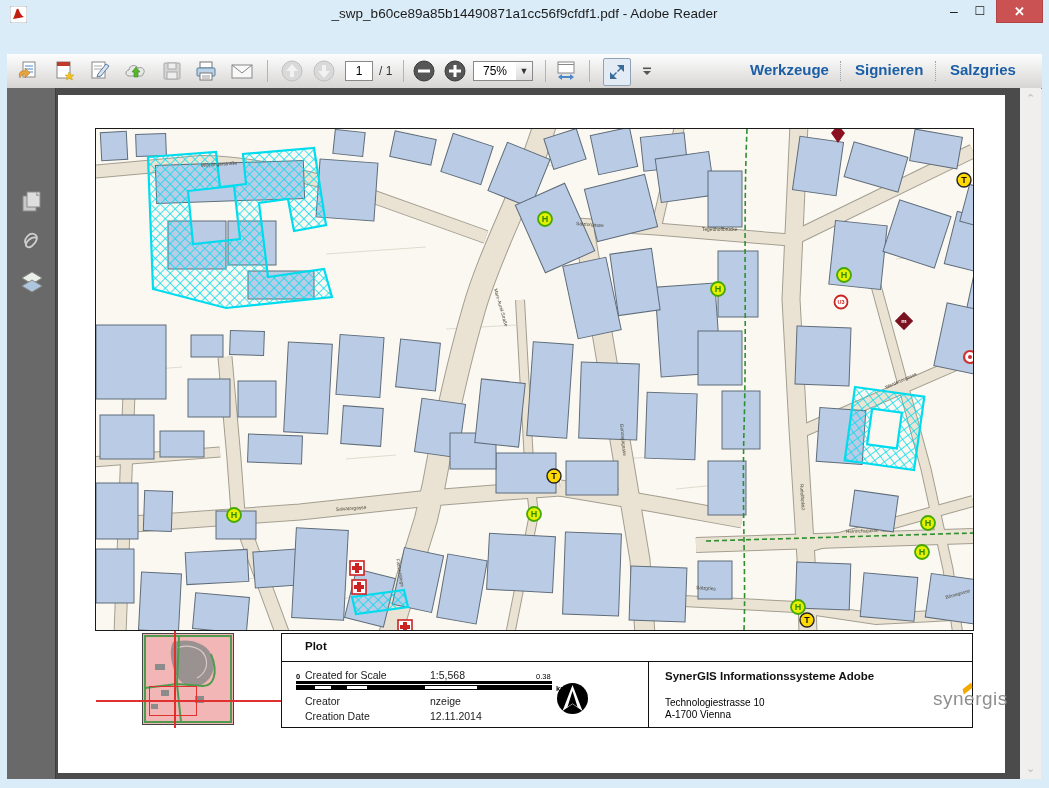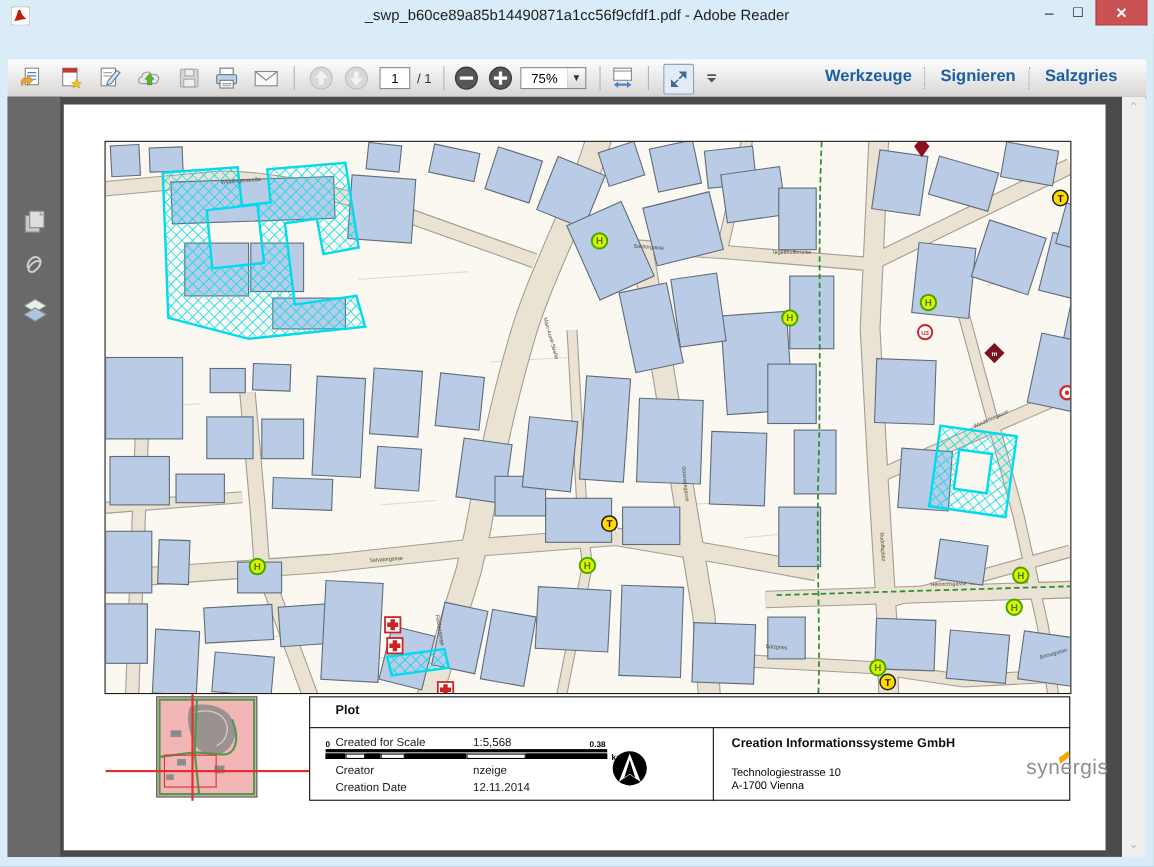--- a/index.html
+++ b/index.html
@@ -458,39 +458,39 @@
   <div class="redline" style="left:174px;top:631px;width:1.5px;height:97px"></div>
   <div id="red-rect"></div>
 
   <div id="plotbox"></div>
   <div id="plot-divider-h"></div>
   <div id="plot-divider-v"></div>
   <div class="abs plot-bold" style="left:305px;top:640px">Plot</div>
   <div class="abs plot-label" style="left:305px;top:669px">Created for Scale</div>
   <div class="abs plot-label" style="left:430px;top:669px">1:5,568</div>
   <div class="abs" style="left:296px;top:672px;font-size:7.5px;font-weight:bold">0</div>
-  <div class="abs" style="left:536px;top:672px;font-size:7.5px;font-weight:bold">0.38</div>
+  <div class="abs" style="left:536px;top:672px;font-size:7.5px;font-weight:normal">0.38</div>
   <div class="abs" style="left:556px;top:684px;font-size:7.5px;font-weight:bold">km</div>
   <div id="scalebar-top" style="left:296px;top:681px;width:256px;height:3px" class="abs"></div>
   <div class="abs" id="scalebar-segments" style="left:296px;top:685px">
       <div class="seg" style="width: 18px; background: rgb(0, 0, 0);"></div>
       <div class="seg" style="width: 18px; background: rgb(255, 255, 255);"></div>
       <div class="seg" style="width: 14px; background: rgb(0, 0, 0);"></div>
       <div class="seg" style="width: 22px; background: rgb(255, 255, 255);"></div>
       <div class="seg" style="width: 56px; background: rgb(0, 0, 0);"></div>
       <div class="seg" style="width: 54px; background: rgb(255, 255, 255);"></div>
       <div class="seg" style="width: 74px; background: rgb(0, 0, 0);"></div>
     </div>
   <div class="abs plot-label" style="left:305px;top:695px">Creator</div>
   <div class="abs plot-label" style="left:430px;top:695px">nzeige</div>
   <div class="abs plot-label" style="left:305px;top:710px">Creation Date</div>
   <div class="abs plot-label" style="left:430px;top:710px">12.11.2014</div>
   <svg class="abs" style="left:555px;top:681px" width="35" height="35" viewBox="0 0 35 35">
     <circle cx="17.5" cy="17.5" r="15.5" fill="#000"></circle>
     <path d="M17.5,4 L7.5,30 L17.5,23 L27.5,30 Z" fill="#fff"></path>
     <path d="M17.5,10 L12.5,26 L17.5,22.5 L22.5,26 Z" fill="#000"></path>
   </svg>
-  <div class="abs plot-bold" style="left:665px;top:670px">Creation Informationssysteme GmbH</div>
+  <div class="abs plot-bold" style="left:665px;top:670px">SynerGIS Informationssysteme Adobe</div>
   <div class="abs" style="left:665px;top:697px;font-size:10px">Technologiestrasse 10</div>
   <div class="abs" style="left:665px;top:709px;font-size:10px">A-1700 Vienna</div>
   <div id="logo">synergis</div>
   <div id="logo-slash"></div>
 </div>
 
 </body></html>

